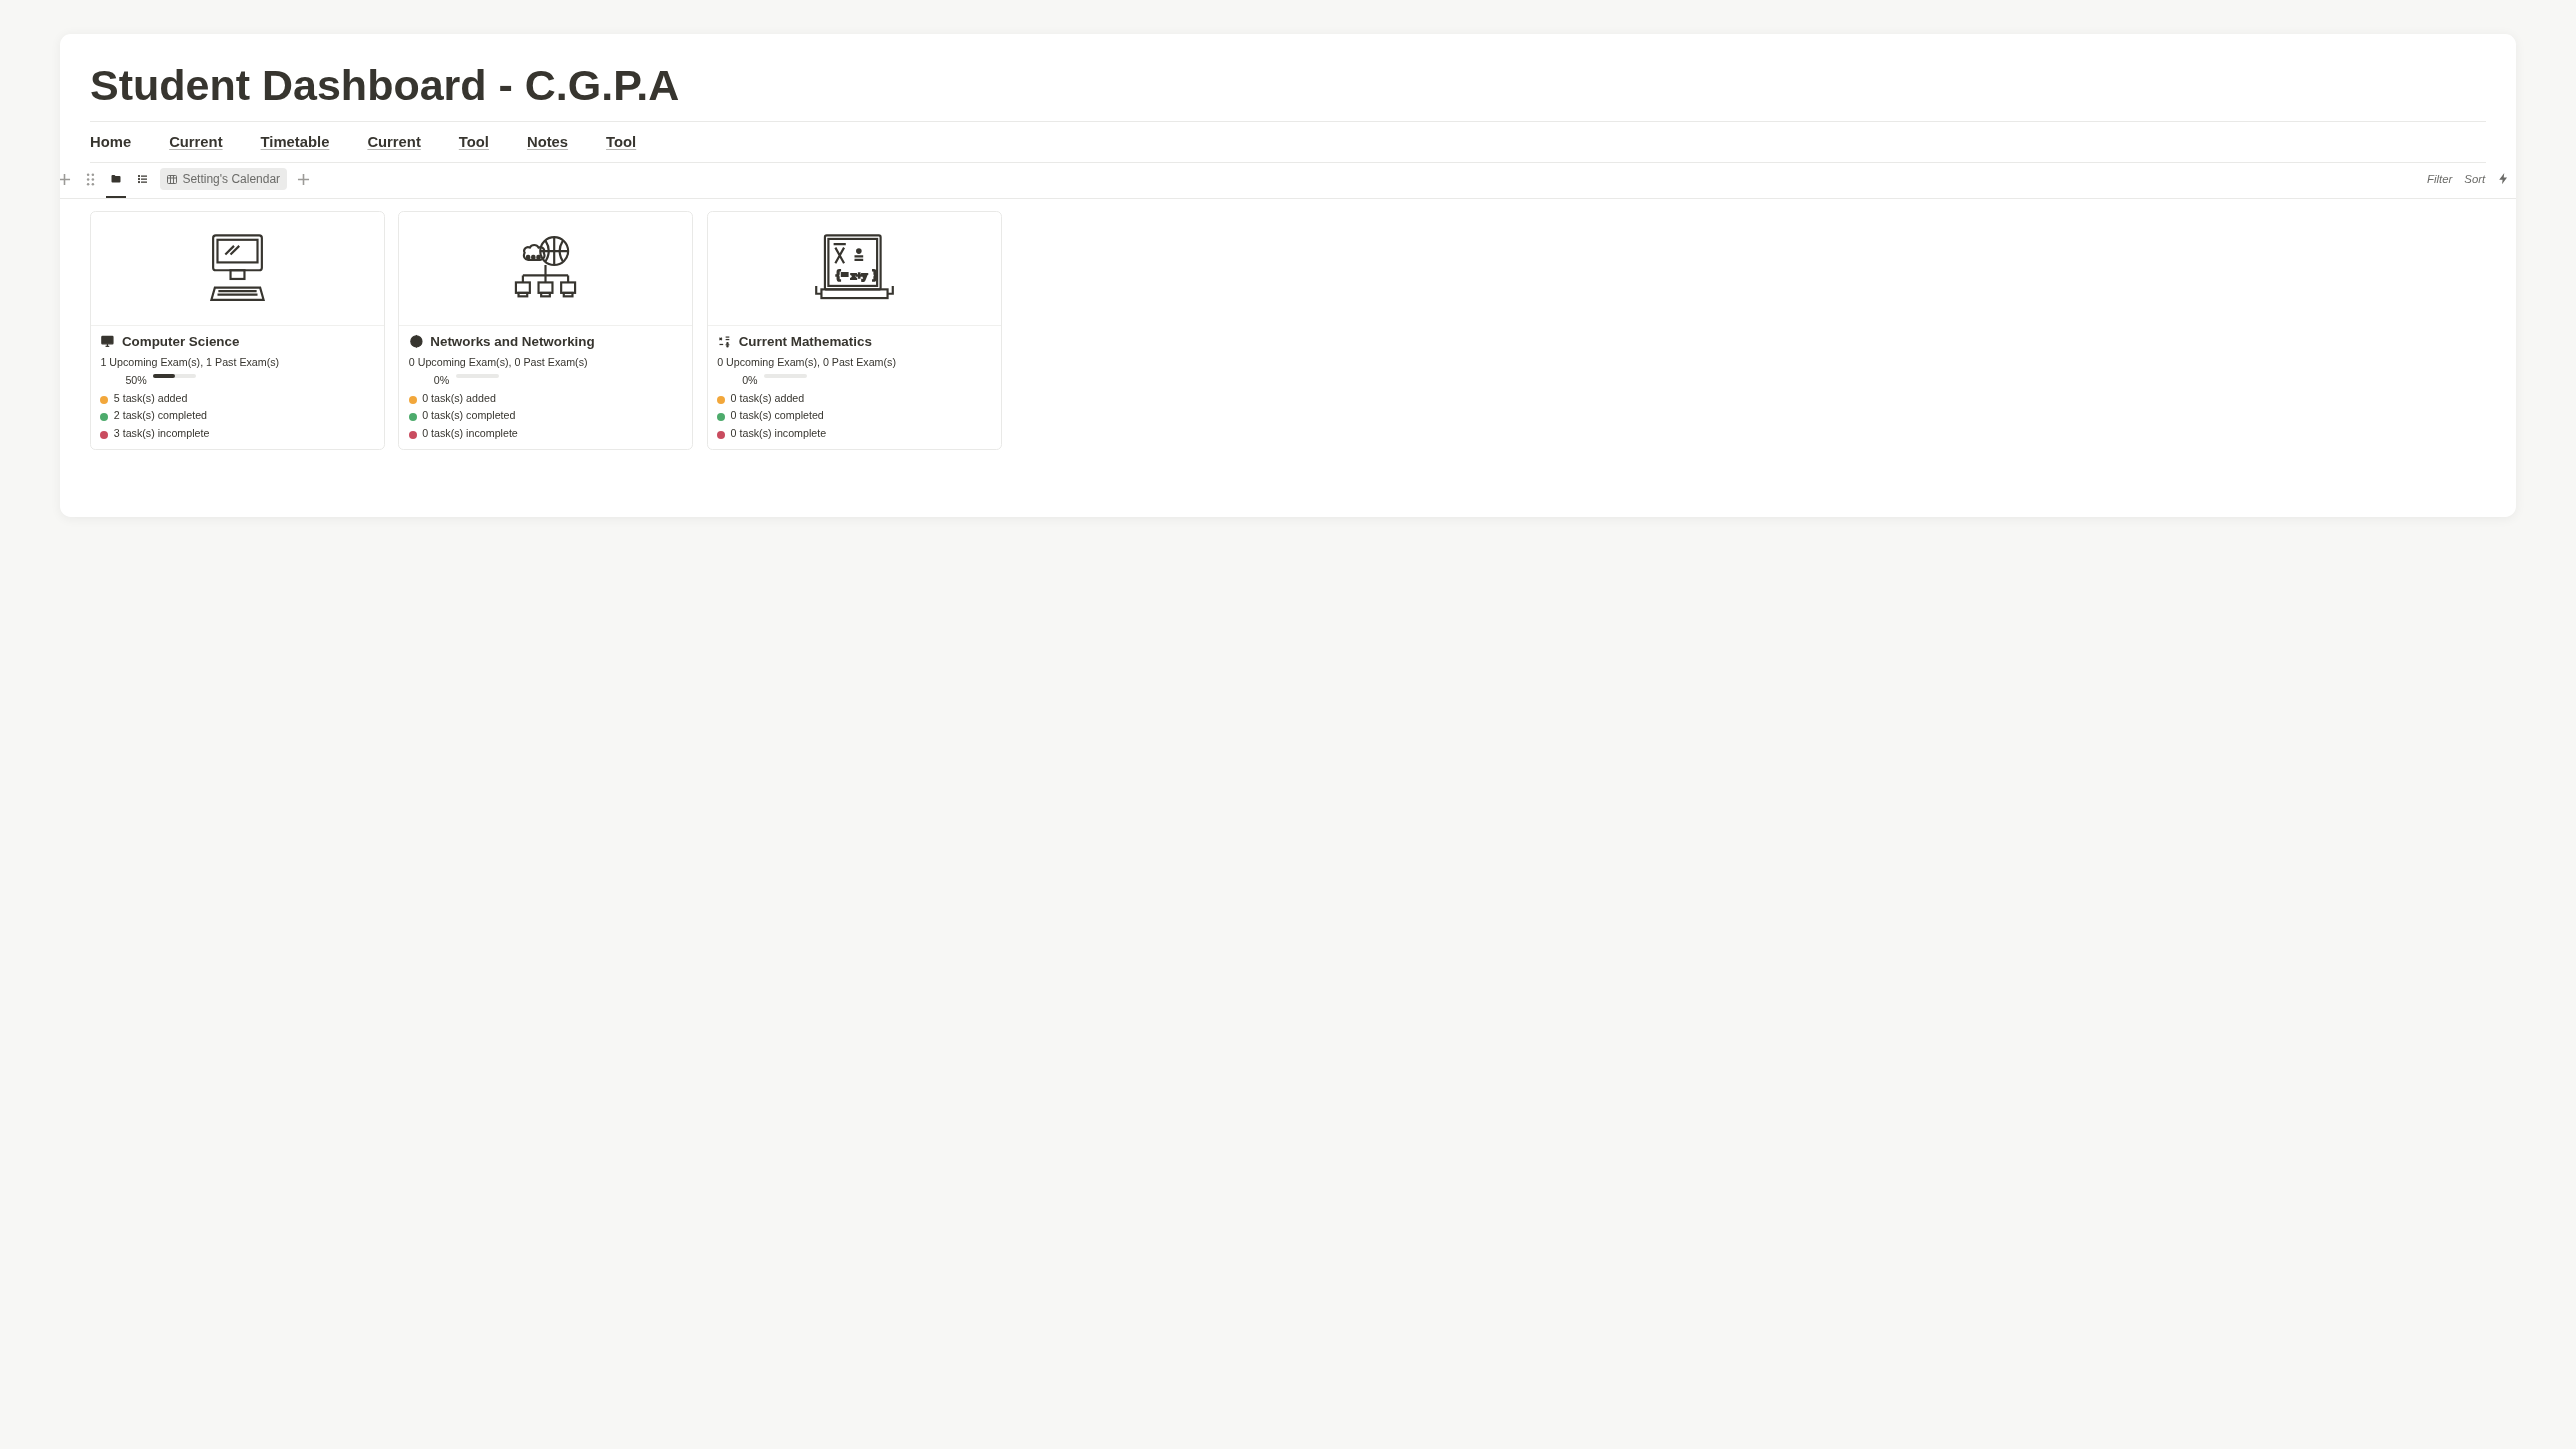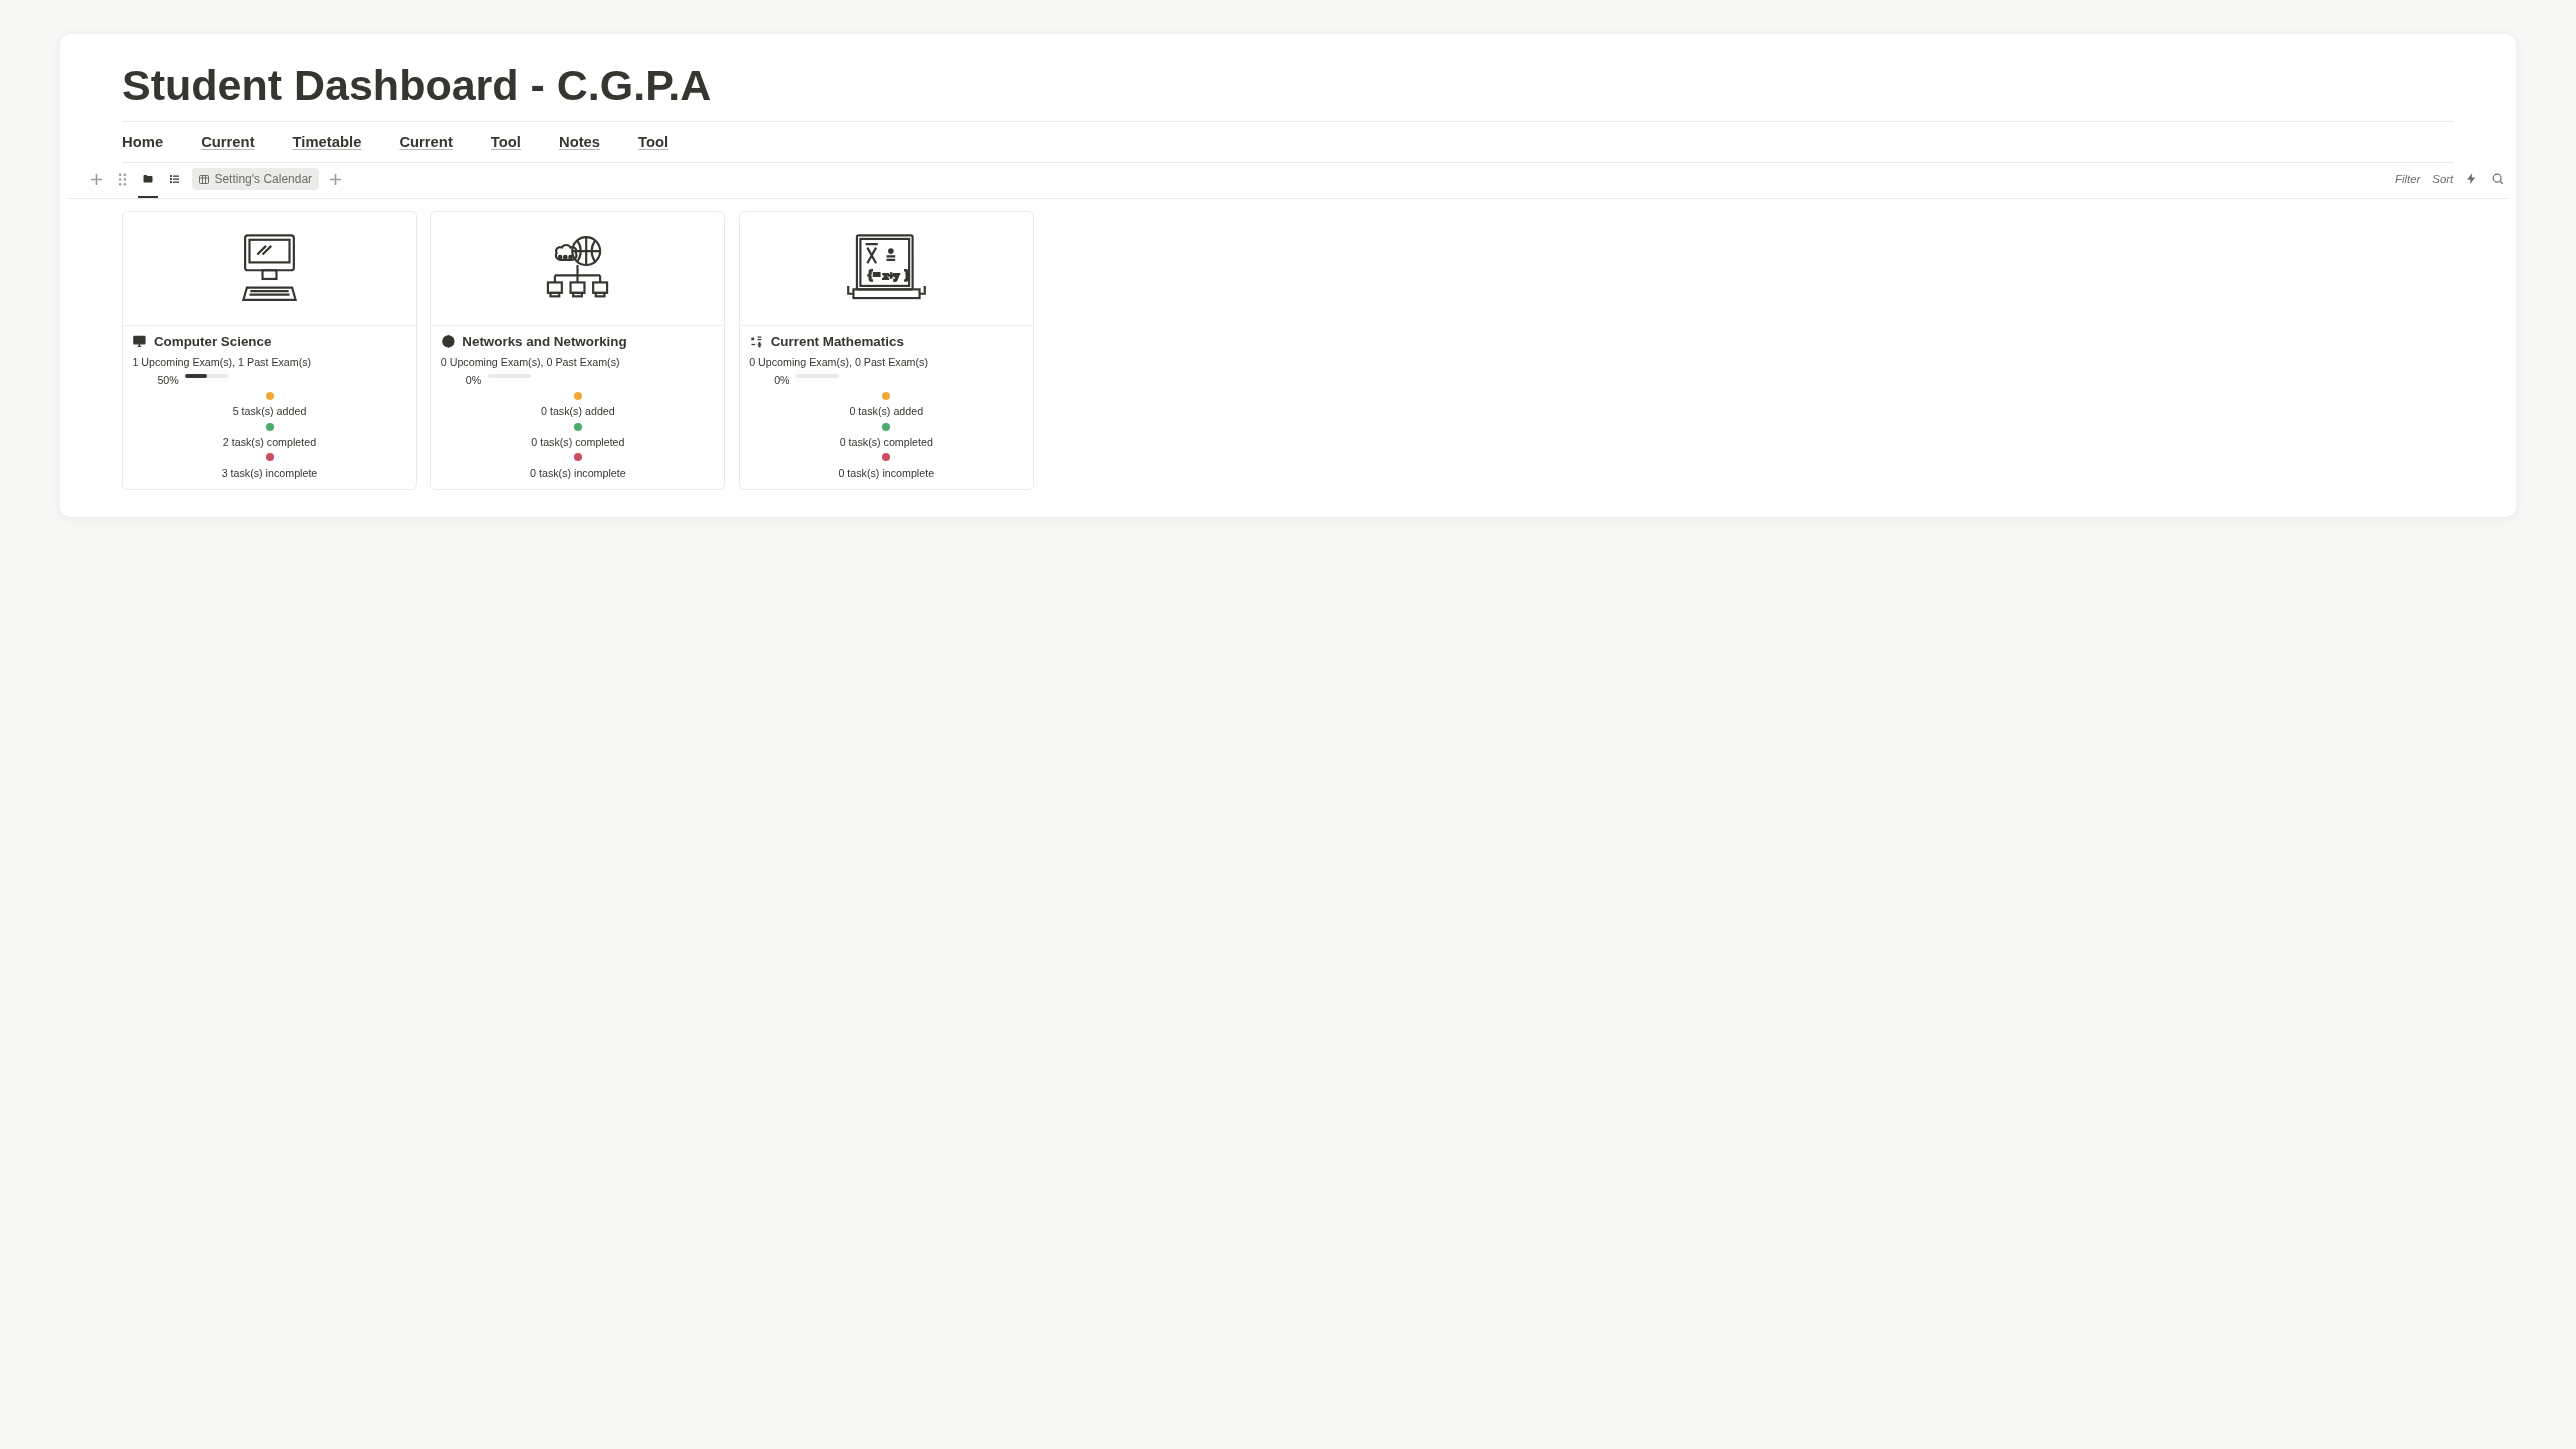--- a/index.html
+++ b/index.html
@@ -10,21 +10,21 @@
     }
     .page-container {
       background: #fff;
       border-radius: 10.7px;
       box-shadow: 0 1.3px 10.7px rgba(0,0,0,0.06);
       padding: 27px 0 0 0;
       overflow: hidden;
       min-height: 483px;
     }
     .content {
-      padding: 0 62px;
+      padding: 0 30px;
     }
     .page-title {
       font-size: 43px;
       font-weight: 800;
       color: #37352f;
       margin-bottom: 10.7px;
     }
     .nav-row {
       display: flex;
       gap: 38px;
@@ -134,21 +134,21 @@
     .card-image svg { width: 87px; height: 87px; stroke: #37352f; stroke-width: 2.5; fill: none; }
     .card-body { padding: 8px 9.4px 10.7px 9.4px; }
     .card-title-row { display: flex; align-items: flex-end; gap: 6.7px; }
     .card-title-row svg { width: 14.8px; height: 14.8px; stroke: #37352f; fill: #37352f; }
     .card-title { font-size: 13.4px; font-weight: 600; color: #37352f; }
     .card-sub { font-size: 10.7px; color: #37352f; margin-top: 6.7px; }
     .progress-row { display: flex; align-items: flex-start; gap: 6.7px; margin-top: 6.7px; margin-left: 25px; }
     .progress-pct { font-size: 10.7px; color: #37352f; }
     .progress-bar { width: 43px; height: 3.4px; background: #e9e9e7; border-radius: 2px; position: relative; }
     .progress-fill { height: 100%; background: #37352f; border-radius: 2px; }
-    .stat-row { display: flex; align-items: center; gap: 5.4px; margin-top: 5.4px; font-size: 10.7px; color: #37352f; flex-direction: column; }
+    .stat-row { display: flex; align-items: flex-end; gap: 5.4px; margin-top: 5.4px; font-size: 10.7px; color: #37352f; }
     .dot { width: 8px; height: 8px; border-radius: 50%; flex-shrink: 0; }
     .dot.yellow { background: #f2a73b; }
     .dot.green { background: #4dab6c; }
     .dot.red { background: #c94c5f; }
   </style>
 </head>
 <body>
 
 <div class="page-container">
   <div class="content">

